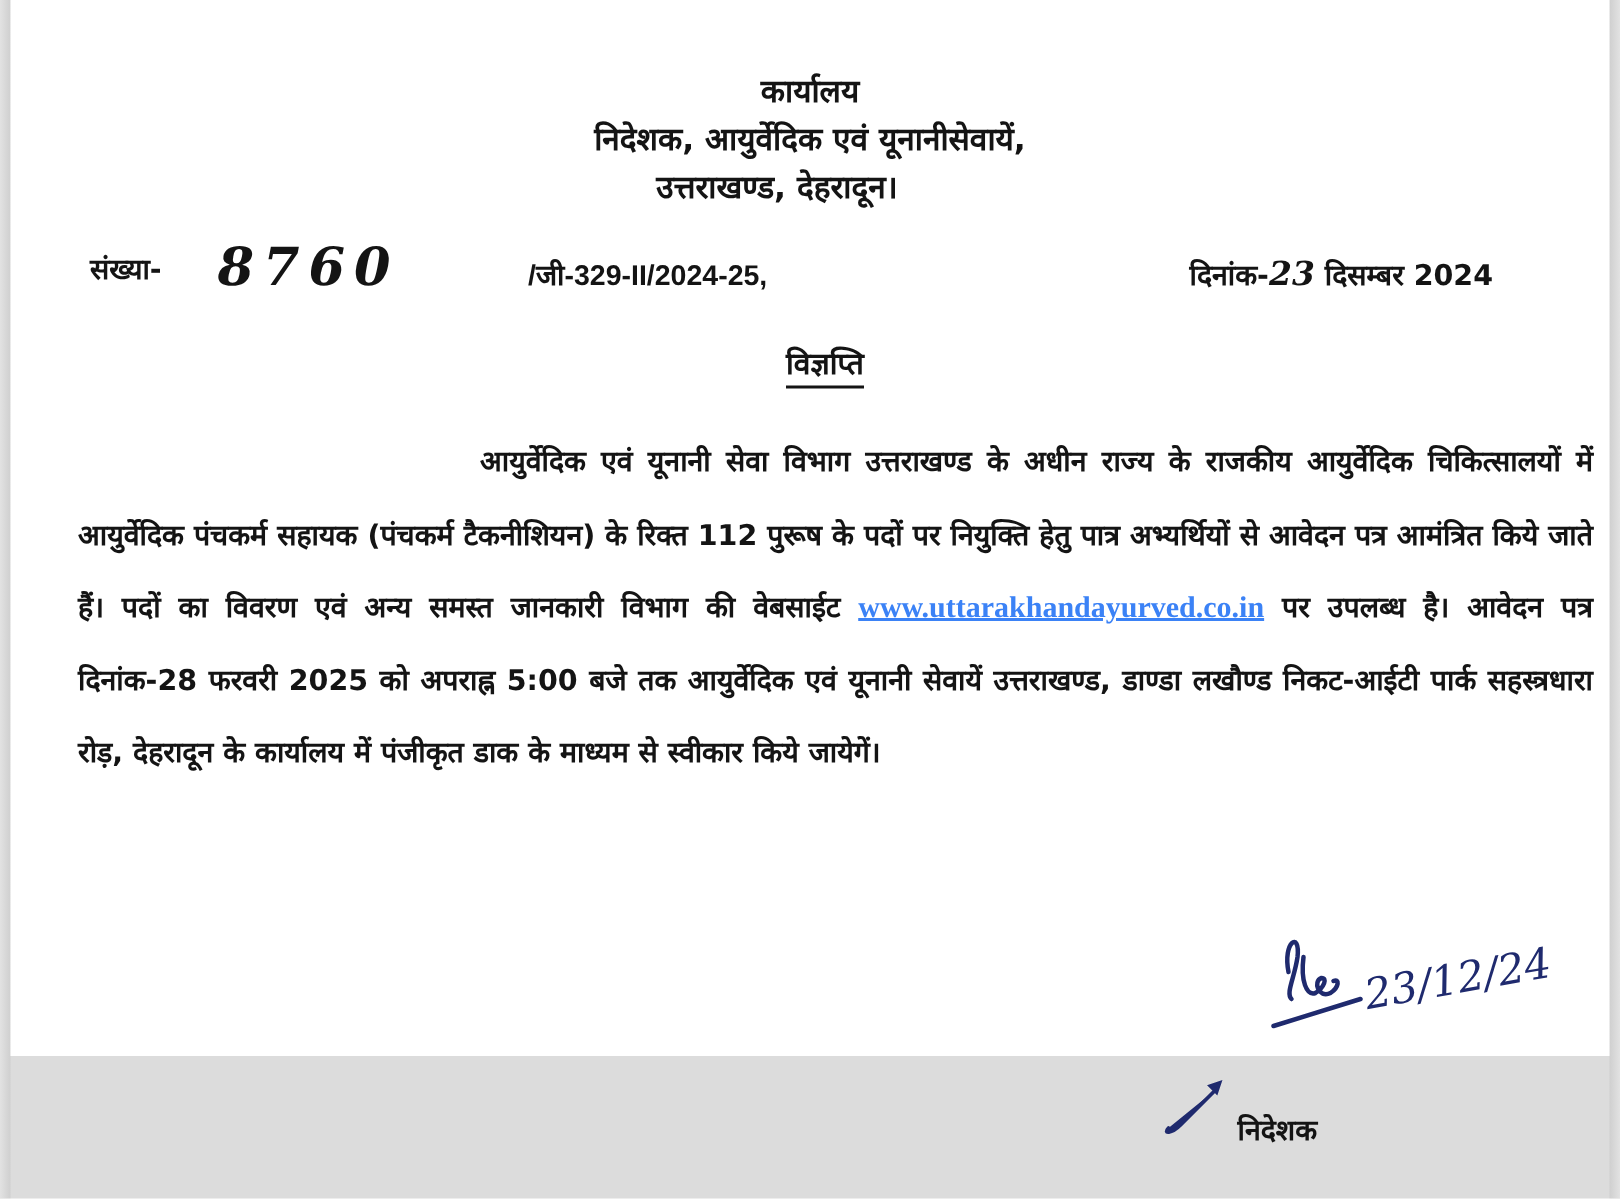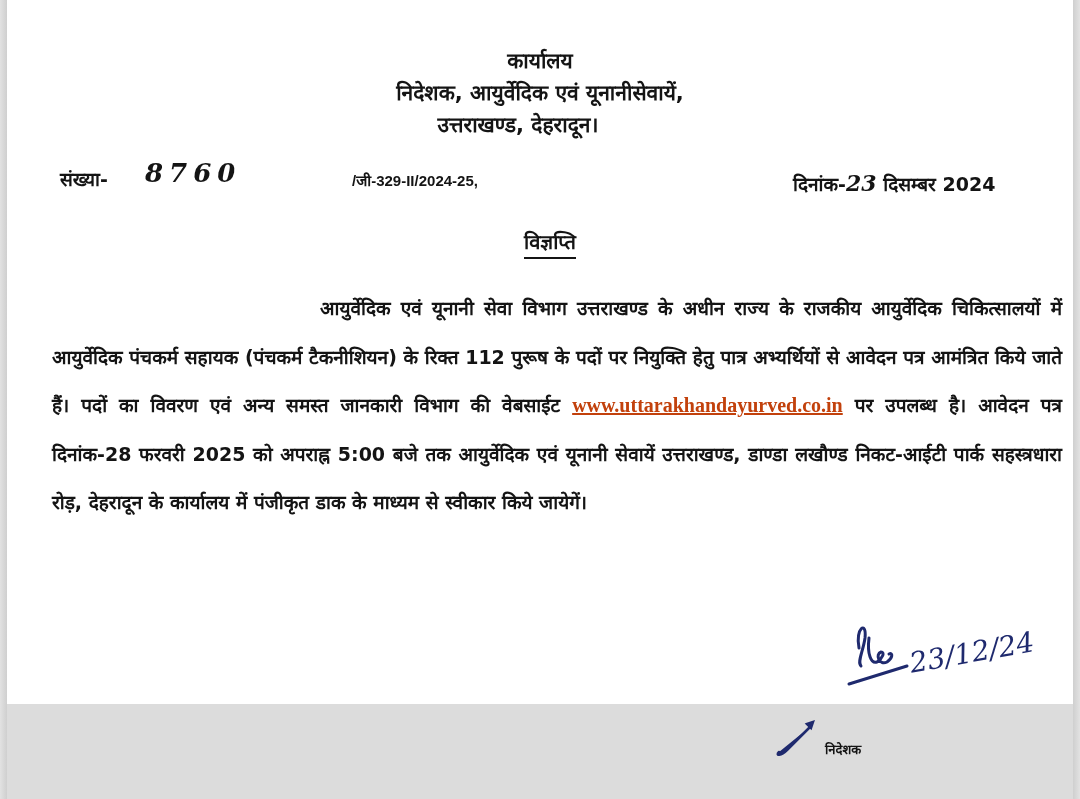--- a/index.html
+++ b/index.html
@@ -54,28 +54,28 @@
       font-size: 19px;
       padding-left: 12px;
     }
     .ref-label {
       position: absolute; left: 53px; top: 6px;
     }
     .ref-handwritten {
       position: absolute; left: 138px; top: -2px;
       font-family: "DejaVu Serif", serif;
       font-style: italic;
-      font-size: 26px;
+      font-size: 35px;
       letter-spacing: 6px;
       font-weight: bold;
     }
     .ref-file {
       position: absolute; left: 345px; top: 10px;
       font-family: "Liberation Sans", sans-serif;
-      font-size: 15px;
+      font-size: 19px;
     }
     .date-label {
       position: absolute; left: 786px; top: 10px;
     }
     .date-value {
       font-family: "DejaVu Serif", serif;
       font-style: italic;
       font-size: 22px;
     }
     .title {
@@ -98,21 +98,21 @@
       left: 45px;
       top: 284px;
       width: 1010px;
       font-weight: bold;
       font-size: 19px;
       line-height: 48.5px;
       text-align: justify;
       text-indent: 268px;
     }
     .body-text a {
-      color: #c2410c;
+      color: #3b82f6;
       text-decoration: underline;
       font-family: "Liberation Serif", serif;
       font-size: 20px;
     }
     .signature {
       position: absolute;
       left: 840px;
       top: 618px;
       width: 200px;
       height: 80px;
@@ -140,21 +140,21 @@
       white-space: nowrap;
     }
     .signatory .ias {
       font-size: 14px;
     }
     .designation {
       position: absolute;
       left: 818px;
       top: 740px;
       font-weight: bold;
-      font-size: 13px;
+      font-size: 19px;
       text-align: right;
     }
     .pen-flourish {
       position: absolute;
       left: 766px;
       top: 718px;
     }
   </style>
 </head>
 <body>

